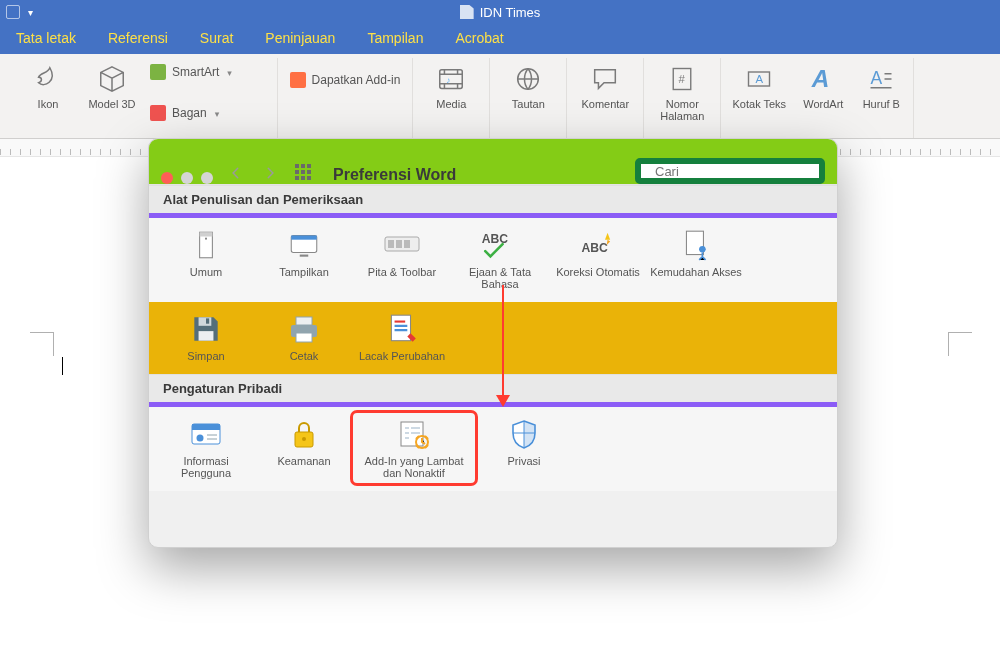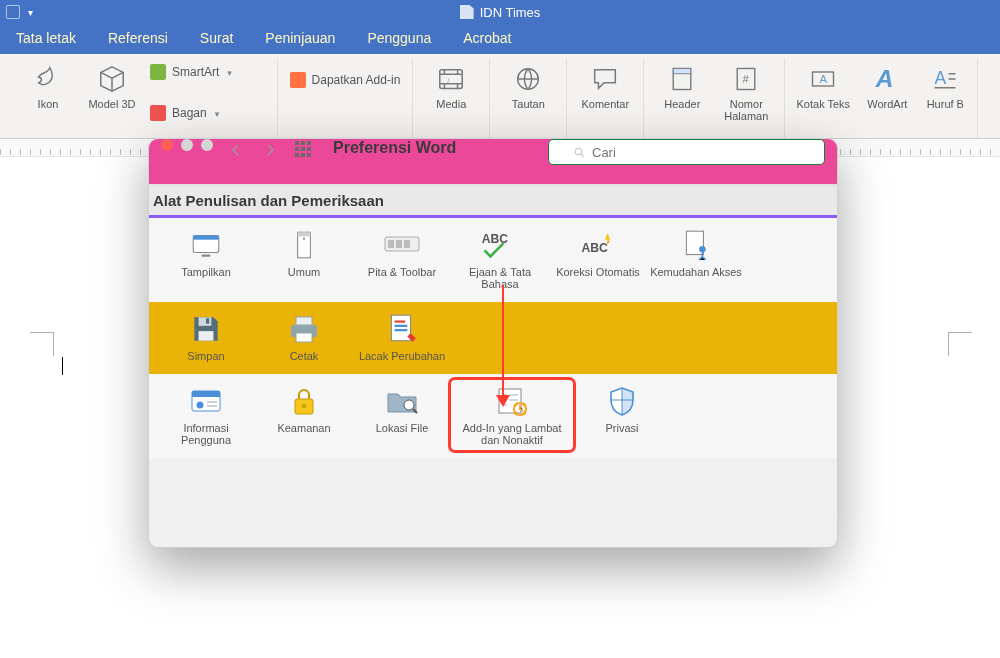--- a/index.html
+++ b/index.html
@@ -28,21 +28,21 @@
   }
   .qat {
     position: absolute; left: 6px; top: 0; height: 24px; display: flex; align-items: center; gap: 8px;
   }
   .qat-item { width: 14px; height: 14px; border: 1px solid rgba(255,255,255,.6); border-radius: 2px; }
   .ribbon-tabs {
     background: #4472c4;
     display: flex;
     gap: 32px;
     padding: 6px 16px 8px 16px;
-    color: #fef9c3;
+    color: #fde047;
     font-size: 14px;
   }
   .ribbon-tabs span { cursor: pointer; }
   
   .ribbon {
     background: #f3f2f1;
     border-bottom: 1px solid #d0cfce;
     height: 85px;
     display: flex;
     align-items: stretch;
@@ -98,22 +98,22 @@
   .dialog {
     position: absolute; left: 148px; top: 138px;
     width: 690px; height: 410px;
     background: #f0f0f0;
     border-radius: 10px;
     box-shadow: 0 20px 50px rgba(0,0,0,.35);
     overflow: hidden;
     border: 1px solid #d0d0d0;
   }
   .dlg-titlebar {
-    height: 46px; background: #ec4899;
-    display: flex; align-items: flex-start;
+    height: 46px; background: #84cc16;
+    display: flex; align-items: flex-end;
     padding: 0 12px;
     border-bottom: 1px solid #e4e4e4;
     gap: 12px;
   }
   .traffic { display: flex; gap: 8px; }
   .tl-btn { width: 12px; height: 12px; border-radius: 50%; }
   .tl-red { background: #ff5f57; }
   .tl-grey { background: #d5d5d5; }
   .nav-btn {
     width: 22px; height: 22px; color: #8a8a8a;
@@ -122,34 +122,34 @@
   }
   .grid-icon {
     width: 18px; height: 18px;
     display: grid; grid-template-columns: repeat(3,4px); grid-template-rows: repeat(3,4px); gap:2px;
   }
   .grid-icon span { background:#6a6a6a; }
   .dlg-title { font-size: 16px; font-weight: 600; color: #3a3a3a; margin-left: 6px; }
   .search {
     margin-left: auto;
     display: flex; align-items: center;
-    width: 277px; height: 26px;
-    background: #fff; border: 1px solid #15803d; border-radius: 5px;
-    padding: 0 24px; color: #9a9a9a; font-size: 13px;
+    width: 190px; height: 26px;
+    background: #fff; border: 6px solid #15803d; border-radius: 5px;
+    padding: 0 8px; color: #9a9a9a; font-size: 13px;
   }
   .search .mag { width: 13px; height: 13px; margin-right: 6px; opacity:.6; }
   .search input {
     border: none; outline: none; flex: 1; font-size: 13px; background: transparent;
   }
   
   .section-head {
     background: #e9e9e9;
-    padding: 6px 4px;
-    font-size: 15px; font-weight: 700; color: #3a3a3a;
-    border-top: 1px solid #e0e0e0; border-bottom: 3px solid #8b5cf6;
+    padding: 6px 14px;
+    font-size: 13px; font-weight: 700; color: #3a3a3a;
+    border-top: 1px solid #e0e0e0; border-bottom: 5px solid #8b5cf6;
   }
   .section-body {
     background: #f4f4f4;
     display: flex; flex-wrap: wrap;
     padding: 8px 10px 10px 10px;
     gap: 4px;
   }
   .pref-item {
     width: 94px;
     display:flex; flex-direction:column; align-items:center;
@@ -197,21 +197,21 @@
   </div>
   <span class="doc-icon"></span>
   <span>IDN Times</span>
 </div>
 
 <div class="ribbon-tabs">
   <span>Tata letak</span>
   <span>Referensi</span>
   <span>Surat</span>
   <span>Peninjauan</span>
-  <span>Pengguna</span>
+  <span>Tampilan</span>
   <span>Acrobat</span>
 </div>
 
 <div class="ribbon">
   <div class="grp">
     <div class="bigbtn">
       <span class="icon">
         <svg width="30" height="30" viewBox="0 0 32 32">
             <path class="outline-ico" d="M18 4c-2 6-10 5-12 10 4 0 4 5 0 6 6 6 20-2 12-16z"></path>
           </svg>
@@ -284,29 +284,20 @@
       <span class="icon">
         <svg width="30" height="30" viewBox="0 0 32 32">
             <path class="outline-ico" d="M5 6h22v14H15l-6 6v-6H5z"></path>
           </svg>
       </span>
       <span>Komentar</span>
     </div>
   </div>
 
   <div class="grp">
-    <div class="bigbtn">
-      <span class="icon">
-        <svg width="28" height="28" viewBox="0 0 32 32">
-            <rect class="outline-ico" x="6" y="4" width="20" height="24"></rect>
-            <rect x="6" y="4" width="20" height="6" fill="#cfe2ff" stroke="#7a7a7a"></rect>
-          </svg>
-      </span>
-      <span>Header</span>
-    </div>
     <div class="bigbtn">
       <span class="icon">
         <svg width="28" height="28" viewBox="0 0 32 32">
             <rect class="outline-ico" x="6" y="4" width="20" height="24"></rect>
             <text x="12" y="21" font-size="13" fill="#7a7a7a">#</text>
           </svg>
       </span>
       <span>Nomor Halaman</span>
     </div>
   </div>
@@ -388,36 +379,36 @@
       <input type="text" placeholder="Cari" style="">
     </div>
   </div>
 
   <div class="sec1">
     <div class="section-head">Alat Penulisan dan Pemeriksaan</div>
     <div class="section-body">
       <div class="pref-item">
         <span class="picon">
           <svg width="34" height="34" viewBox="0 0 32 32">
+              <rect x="10" y="4" width="12" height="24" fill="#fff" stroke="#888"></rect>
+              <rect x="10" y="4" width="12" height="4" fill="#d0d0d0"></rect>
+              <circle cx="16" cy="10" r="1" fill="#888"></circle>
+            </svg>
+        </span>
+        <span>Umum</span>
+      </div>
+      <div class="pref-item">
+        <span class="picon">
+          <svg width="34" height="34" viewBox="0 0 32 32">
               <rect x="4" y="7" width="24" height="16" rx="2" fill="#fff" stroke="#888"></rect>
               <rect x="4" y="7" width="24" height="4" fill="#4a90d9"></rect>
               <rect x="12" y="25" width="8" height="2" fill="#888"></rect>
             </svg>
         </span>
         <span>Tampilkan</span>
-      </div>
-      <div class="pref-item">
-        <span class="picon">
-          <svg width="34" height="34" viewBox="0 0 32 32">
-              <rect x="10" y="4" width="12" height="24" fill="#fff" stroke="#888"></rect>
-              <rect x="10" y="4" width="12" height="4" fill="#d0d0d0"></rect>
-              <circle cx="16" cy="10" r="1" fill="#888"></circle>
-            </svg>
-        </span>
-        <span>Umum</span>
       </div>
       <div class="pref-item">
         <span class="picon">
           <svg width="38" height="34" viewBox="0 0 38 32">
               <rect x="2" y="8" width="34" height="14" rx="2" fill="#eee" stroke="#aaa"></rect>
               <rect x="5" y="11" width="6" height="8" fill="#bbb"></rect>
               <rect x="13" y="11" width="6" height="8" fill="#bbb"></rect>
               <rect x="21" y="11" width="6" height="8" fill="#bbb"></rect>
             </svg>
         </span>
@@ -486,20 +477,21 @@
               <path d="M9 13h12M9 17h12" stroke="#4a90d9" stroke-width="2"></path>
               <path d="M24 20l5 5-3 3-5-5z" fill="#e53935"></path>
             </svg>
         </span>
         <span>Lacak Perubahan</span>
       </div>
     </div>
   </div>
 
   <div class="sec3">
+    <div class="section-head">Pengaturan Pribadi</div>
     <div class="section-body">
       <div class="pref-item">
         <span class="picon">
           <svg width="36" height="34" viewBox="0 0 36 32">
               <rect x="4" y="6" width="28" height="20" rx="2" fill="#fff" stroke="#4a90d9"></rect>
               <rect x="4" y="6" width="28" height="6" fill="#4a90d9"></rect>
               <circle cx="12" cy="20" r="3.5" fill="#4a90d9"></circle>
               <path d="M19 17h10M19 21h10" stroke="#90a4ae"></path>
             </svg>
         </span>
@@ -508,30 +500,20 @@
       <div class="pref-item">
         <span class="picon">
           <svg width="30" height="34" viewBox="0 0 30 32">
               <rect x="6" y="14" width="18" height="15" rx="2" fill="#f5c518" stroke="#c99a00"></rect>
               <path d="M10 14v-4a5 5 0 0110 0v4" fill="none" stroke="#c99a00" stroke-width="2"></path>
               <circle cx="15" cy="21" r="2" fill="#c99a00"></circle>
             </svg>
         </span>
         <span>Keamanan</span>
       </div>
-      <div class="pref-item">
-        <span class="picon">
-          <svg width="36" height="34" viewBox="0 0 36 32">
-              <path d="M4 9h10l3 3h15v15H4z" fill="#9fb6c9" stroke="#7893a8"></path>
-              <circle cx="25" cy="20" r="5" fill="#fff" stroke="#555"></circle>
-              <path d="M29 24l4 4" stroke="#555" stroke-width="2"></path>
-            </svg>
-        </span>
-        <span>Lokasi File</span>
-      </div>
       <div class="pref-item wide highlight">
         <span class="picon">
           <svg width="36" height="34" viewBox="0 0 36 32">
               <rect x="5" y="4" width="22" height="24" fill="#fff" stroke="#888"></rect>
               <path d="M9 10h4M15 10h9M9 15h4M15 15h9M9 20h4" stroke="#9bb3c7"></path>
               <circle cx="26" cy="24" r="6" fill="none" stroke="#f5a623" stroke-width="2"></circle>
               <path d="M26 20v4l3 2M23 18l-3 3M29 18l3 3M23 30l-3-3M29 30l3-3" stroke="#f5a623" stroke-width="2"></path>
             </svg>
         </span>
         <span>Add-In yang Lambat dan Nonaktif</span>

